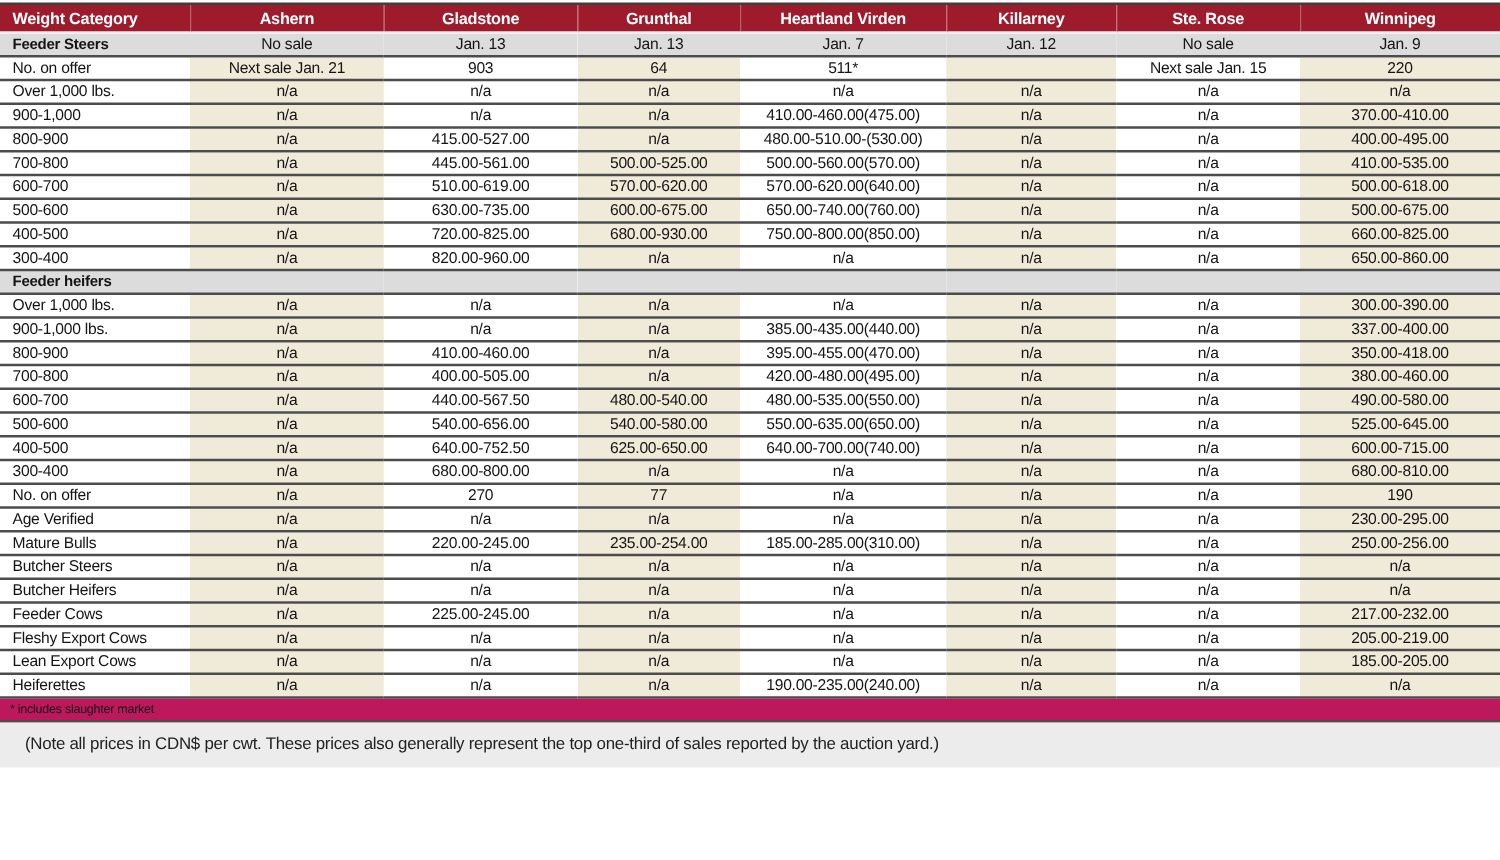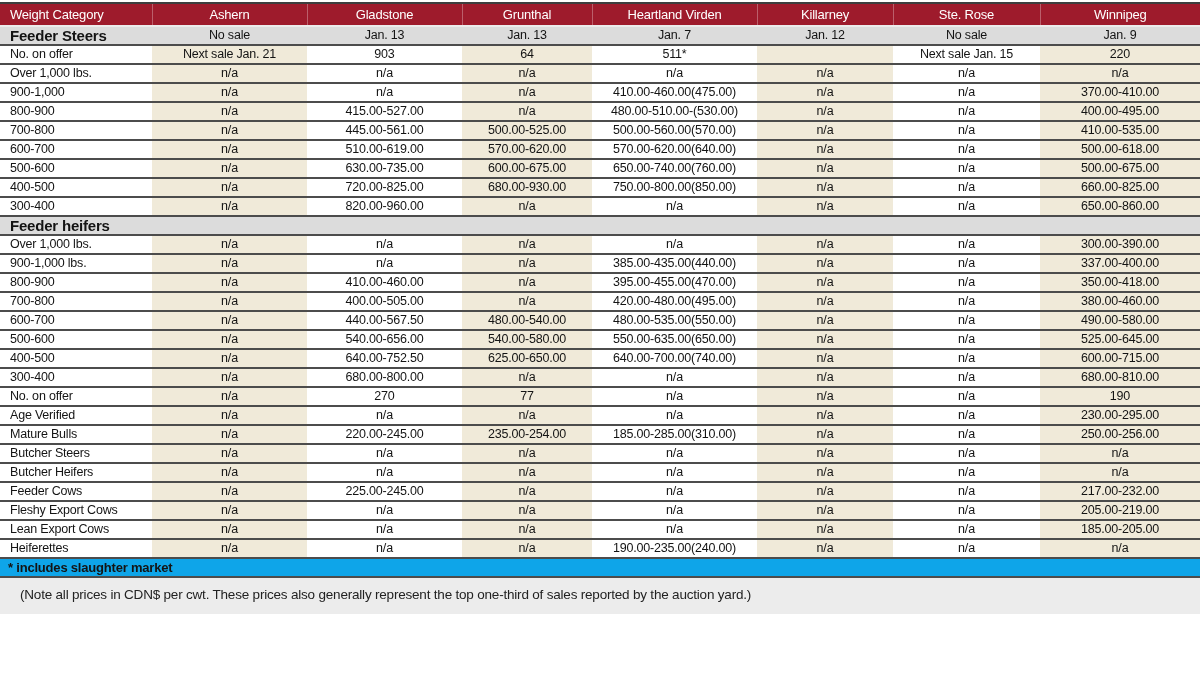--- a/index.html
+++ b/index.html
@@ -23,21 +23,21 @@
   col.c3 { width: 130px; }
   col.c4 { width: 165px; }
   col.c5 { width: 136px; }
   col.c6 { width: 147px; }
   col.c7 { width: 160px; }
 
   thead th {
     background: #9e1b2c;
     color: #ffffff;
     font-size: 13px;
-    font-weight: normal;
+    font-weight: bold;
     height: 22px;
     padding: 0;
     text-align: center;
     letter-spacing: -0.2px;
     border-bottom: 2px solid #ececec;
   }
   thead th + th { border-left: 1px solid rgba(255,255,255,0.30); }
   thead th.first { text-align: left; padding-left: 10px; }
 
   tbody th, tbody td {
@@ -50,35 +50,34 @@
     line-height: 17px;
     letter-spacing: -0.2px;
     border-bottom: 2px solid #4c4c4c;
     white-space: nowrap;
     overflow: hidden;
   }
   tbody th.rowlabel { text-align: left; padding-left: 10px; }
 
   tr.row-dates th, tr.row-dates td,
   tr.row-section th, tr.row-section td { background: #dcdcdc; }
-  tr.row-dates th.rowlabel, tr.row-section th.rowlabel { font-weight: bold; font-size: 15px; }
+  tr.row-dates th.rowlabel, tr.row-section th.rowlabel { font-weight: bold; font-size: 12px; }
 
   td.shade { background: #f0ead9; }
 
   .footnote {
     height: 19px;
     border-bottom: 2px solid #4c4c4c;
-    background: #0ea5e9;
-    font-size: 13px;
+    background: #be185d;
+    font-size: 10px;
     color: #141414;
     letter-spacing: -0.2px;
     padding-left: 8px;
     display: flex;
     align-items: center;
-    font-weight: bold;
   }
   .note {
     background: #ececec;
     height: 36px;
     font-size: 13.5px;
     color: #222222;
     letter-spacing: -0.2px;
     padding: 9px 0 0 20px;
   }
 </style>

